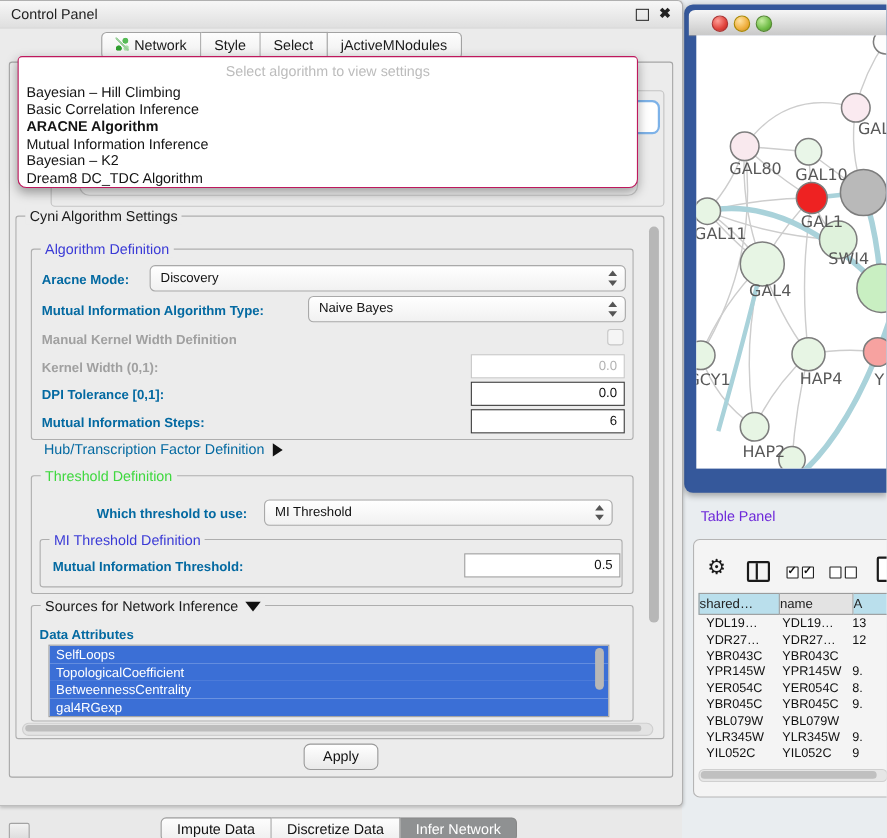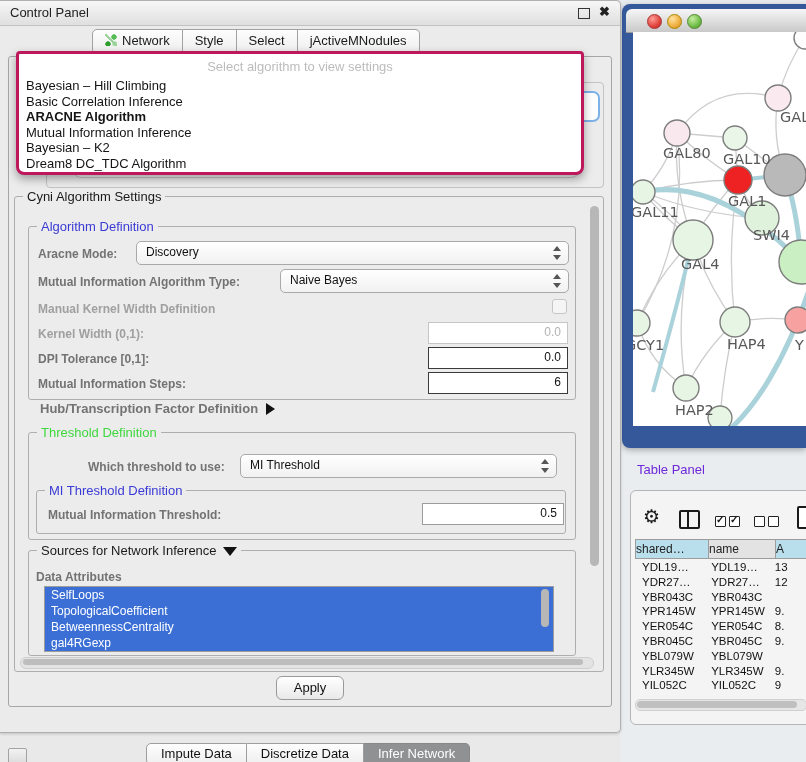--- a/index.html
+++ b/index.html
@@ -35,32 +35,32 @@
   .cp-inset{left:8px;top:56px;width:602px;height:649px;background:#ececec;
     border:1px solid #a6a6a6;border-radius:3px}
   
   .ghost-box{left:46px;top:82px;width:556px;height:104px;border:1px solid #c3c3c3;border-radius:4px}
   .ghost-spin{left:570px;top:91px;width:26px;height:27px;background:#fff;
     border:2px solid #7db2e8;border-radius:7px}
   .ghost-combo{left:72px;top:150px;width:492px;height:26px;border:1px solid #c8c8c8;
     border-radius:9px;background:#f6f6f6;color:#bfbfbf;font-size:12.5px;line-height:25px;padding-left:14px}
   
   .popup{left:16px;top:51px;width:562px;height:118px;background:#fff;
-    border:3px solid #be185d;border-radius:4px 4px 8px 8px;
+    border:1px solid #be185d;border-radius:4px 4px 8px 8px;
     box-shadow:0 4px 10px rgba(0,0,0,.35);z-index:50}
   .popup-head{text-align:center;color:#bcbcbc;font-size:13px;padding-top:5px;height:19px}
   .popup-item{font-size:13px;color:#141414;padding:0 0 0 7px;line-height:15.6px;white-space:nowrap}
   .popup-item.bold{font-weight:bold}
   
   .gbox{border:1px solid #aeaeae;border-radius:3px;background:transparent}
   .legend{position:absolute;top:-8px;left:8px;background:#ececec;padding:0 4px;
     font-size:13px;color:#1a1a1a;white-space:nowrap}
   .legend.blue{color:#3a3ad6}
   .legend.green{color:#3fd83f}
-  .lbl{font-size:12px;font-weight:bold;color:#737373;white-space:nowrap}
+  .lbl{font-size:12px;font-weight:bold;color:#0369a1;white-space:nowrap}
   .lbl.dis{color:#a0a0a0}
   .combo{background:linear-gradient(#ffffff,#f1f1f1);border:1px solid #a9a9a9;
     border-radius:5px;font-size:12px;color:#111;line-height:21px;padding-left:9px}
   .spin{position:absolute;right:7px;top:4px;width:8px;height:14px}
   .spin:before,.spin:after{content:"";position:absolute;left:0;border-left:4px solid transparent;
     border-right:4px solid transparent}
   .spin:before{top:0;border-bottom:5px solid #555}
   .spin:after{bottom:0;border-top:5px solid #555}
   .field{background:#fff;border:1px solid #9c9c9c;font-size:12px;color:#111;
     text-align:right;padding-right:6px;line-height:19px}
@@ -317,21 +317,21 @@
 </div>
 <div class="abs lbl dis" style="left:38px;top:302px">Manual Kernel Width Definition</div>
 <div class="abs checkbox" style="left:552px;top:299px"></div>
 <div class="abs lbl dis" style="left:38px;top:327px">Kernel Width (0,1):</div>
 <div class="abs field dis" style="left:428px;top:322px;width:132px;height:20px">0.0</div>
 <div class="abs lbl" style="left:38px;top:352px">DPI Tolerance [0,1]:</div>
 <div class="abs field strong" style="left:428px;top:347px;width:132px;height:20px">0.0</div>
 <div class="abs lbl" style="left:38px;top:377px">Mutual Information Steps:</div>
 <div class="abs field strong" style="left:428px;top:372px;width:132px;height:20px">6</div>
 
-<div class="abs lbl" style="left:40px;top:401px;font-weight:bold;font-size:13px">
+<div class="abs lbl" style="left:40px;top:401px;font-weight:normal;font-size:13px">
   <span>Hub/Transcription Factor Definition</span><span class="arrow-right"></span>
 </div>
 
 <div class="abs gbox" style="left:28px;top:432px;width:546px;height:106px">
   <span class="legend green">Threshold Definition</span>
 </div>
 <div class="abs lbl" style="left:88px;top:460px">Which threshold to use:</div>
 <div class="abs combo" style="left:240px;top:454px;width:306px;height:22px">
   <span>MI Threshold</span>
   <span class="spin"></span>

